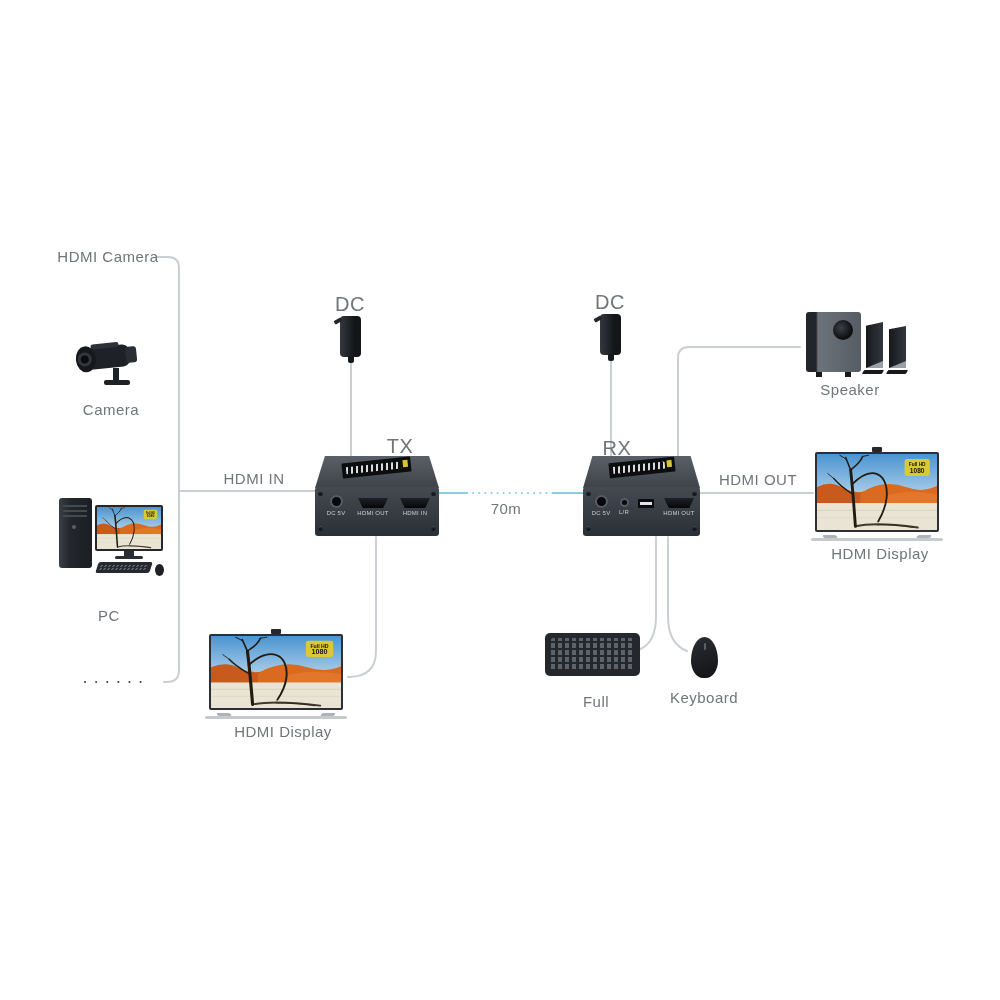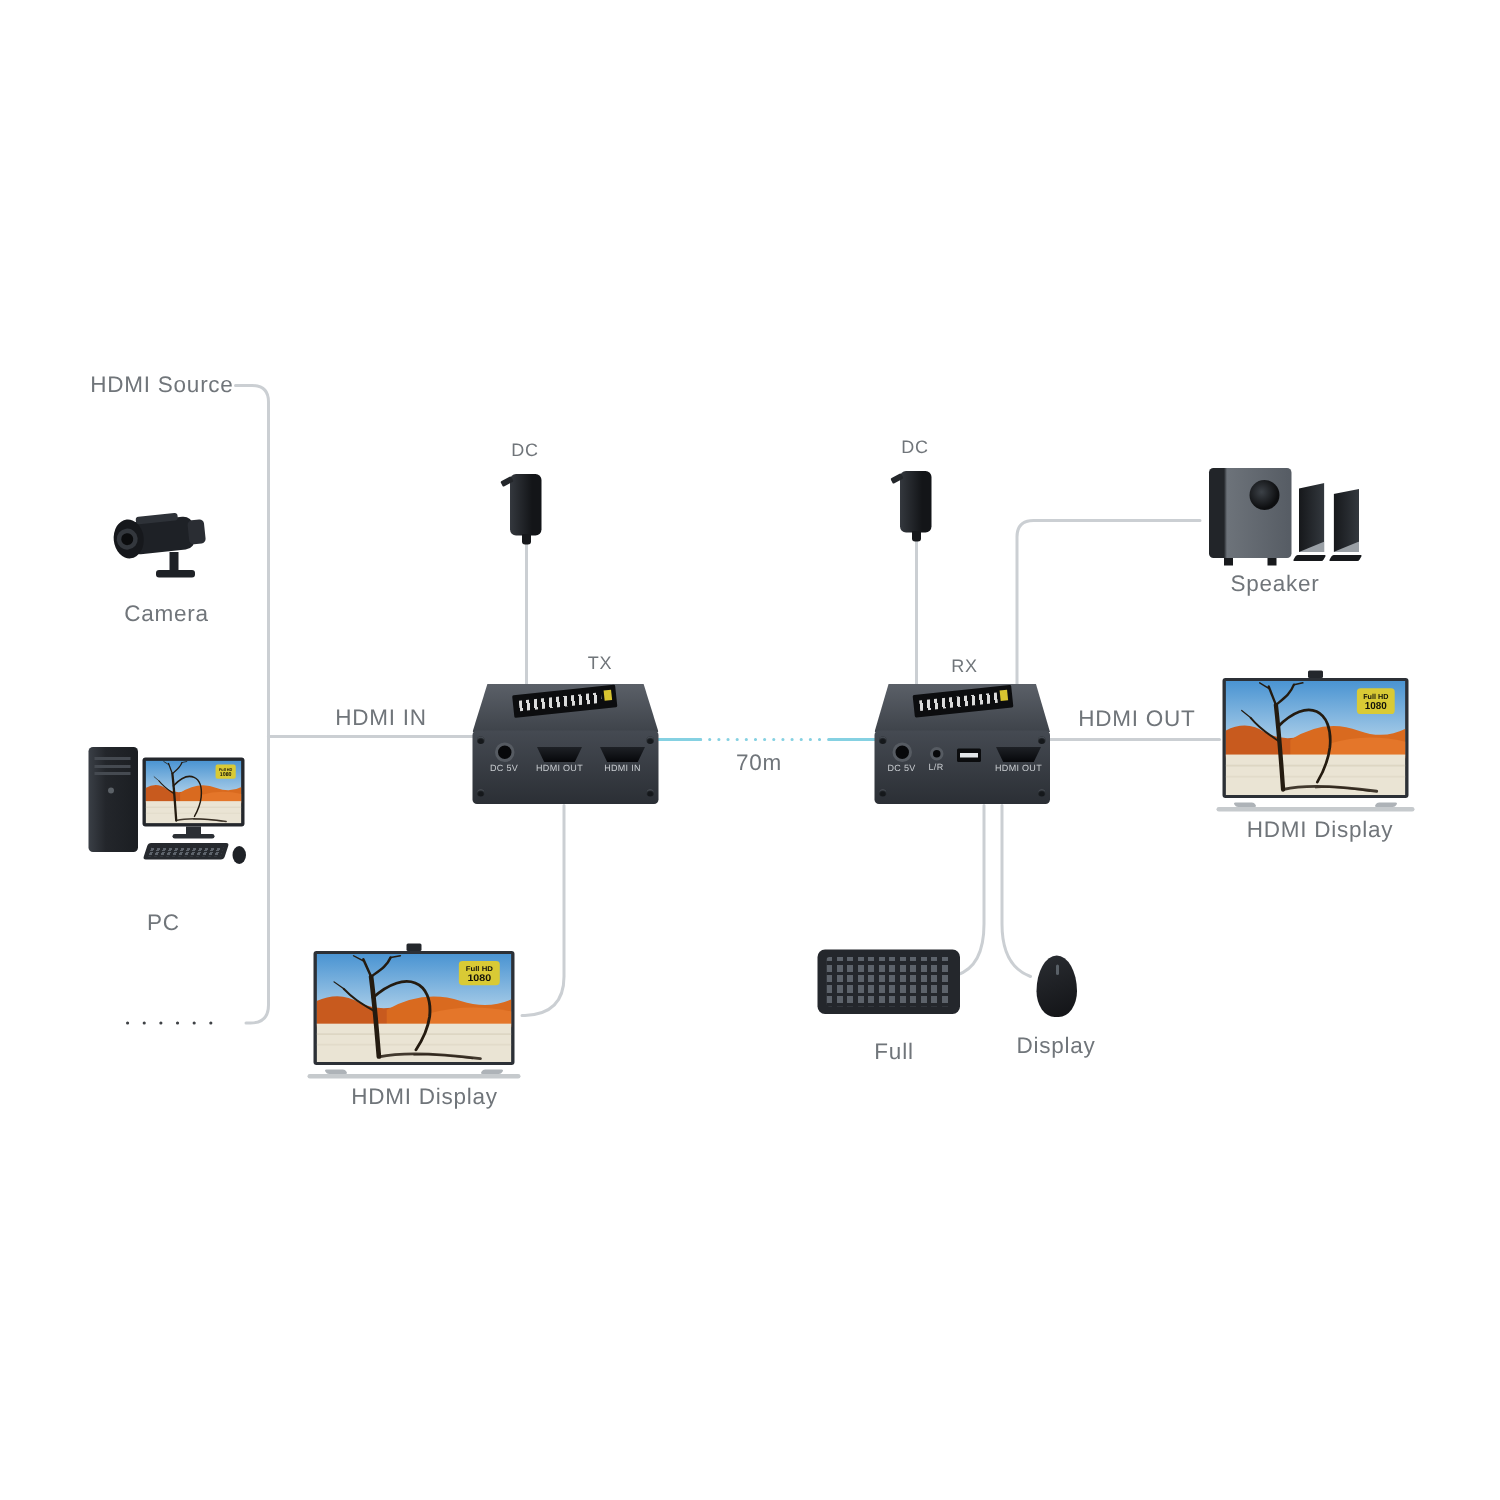--- a/index.html
+++ b/index.html
@@ -4,21 +4,21 @@
 <style>
   html,body{margin:0;padding:0;background:#fff;}
   .canvas{position:relative;width:1000px;height:1000px;background:#fff;overflow:hidden;
           font-family:"Liberation Sans",sans-serif;}
   .wires{position:absolute;left:0;top:0;pointer-events:none;}
   .wires path{fill:none;stroke-width:2;stroke-linecap:round;}
 
   
   .lbl{position:absolute;transform:translateX(-50%);color:var(--text-color,#70757a);
        font-size:15px;letter-spacing:.5px;white-space:nowrap;}
-  .lbl.big{font-size:12px;}
+  .lbl.big{font-size:20px;}
 
   
   .ext{position:absolute;height:81px;}
   .ext-top{position:relative;height:32px;background:linear-gradient(180deg,#5b6068,#3e434a);
            clip-path:polygon(8% 0,92% 0,100% 100%,0 100%);}
   .sticker{position:absolute;left:22%;top:4px;width:56%;height:15px;background:#0c0d0f;
            transform:rotate(-6deg);border-radius:1px;}
   .sticker::before{content:"";position:absolute;inset:4px 10px 4px 4px;
            background:repeating-linear-gradient(90deg,rgba(255,255,255,.85) 0 2px,transparent 2px 5px);}
   .sticker::after{content:"";position:absolute;right:3px;top:3px;width:5px;height:7px;background:#d8c430;}
@@ -119,35 +119,35 @@
     <path d="M376,537 V651 Q376,676 350,677 H348" stroke="#cbcfd3"></path>
     <path d="M656,537 V616 Q656,644 638,650" stroke="#cbcfd3"></path>
     <path d="M668,537 V616 Q668,644 687,651" stroke="#cbcfd3"></path>
     <path d="M700,493 H813" stroke="#cbcfd3"></path>
     <path d="M439,493 H467" stroke="#85d1e2" stroke-width="2.4"></path>
     <path d="M467,493 H553" stroke="#85d1e2" stroke-width="2.4" stroke-dasharray="0.1 6"></path>
     <path d="M553,493 H583" stroke="#85d1e2" stroke-width="2.4"></path>
     <path d="M85,682 H141" stroke="#3f4246" stroke-width="3.2" stroke-dasharray="0.1 11"></path>
   </svg>
 
-  <div class="lbl" style="left:108px;top:248px">HDMI Source</div>
+  <div class="lbl" style="left:108px;top:248px">HDMI Camera</div>
   <div class="lbl" style="left:111px;top:401px">Camera</div>
   <div class="lbl" style="left:109px;top:607px">PC</div>
   <div class="lbl" style="left:254px;top:470px">HDMI IN</div>
   <div class="lbl big" style="left:350px;top:293px">DC</div>
   <div class="lbl big" style="left:400px;top:435px">TX</div>
   <div class="lbl big" style="left:610px;top:291px">DC</div>
-  <div class="lbl big" style="left:643px;top:437px">RX</div>
+  <div class="lbl big" style="left:617px;top:437px">RX</div>
   <div class="lbl" style="left:506px;top:500px">70m</div>
   <div class="lbl" style="left:850px;top:381px">Speaker</div>
   <div class="lbl" style="left:758px;top:471px">HDMI OUT</div>
   <div class="lbl" style="left:880px;top:545px">HDMI Display</div>
   <div class="lbl" style="left:283px;top:723px">HDMI Display</div>
   <div class="lbl" style="left:596px;top:693px">Full</div>
-  <div class="lbl" style="left:704px;top:689px">Display</div>
+  <div class="lbl" style="left:704px;top:689px">Keyboard</div>
 
   <div class="camera">
     <svg viewBox="0 0 84 62" width="84" height="62">
       <g transform="rotate(-6 40 26)">
         <rect x="18" y="12" width="44" height="22" rx="7" fill="#1e2126"></rect>
         <rect x="58" y="15" width="11" height="16" rx="3" fill="#2a2d33"></rect>
         <rect x="24" y="9" width="28" height="5" rx="2" fill="#2e3238"></rect>
         <ellipse cx="18" cy="23" rx="10" ry="13" fill="#16181c"></ellipse>
         <circle cx="17" cy="23" r="7" fill="#33373d"></circle>
         <circle cx="17" cy="23" r="4" fill="#0b0c0e"></circle>

